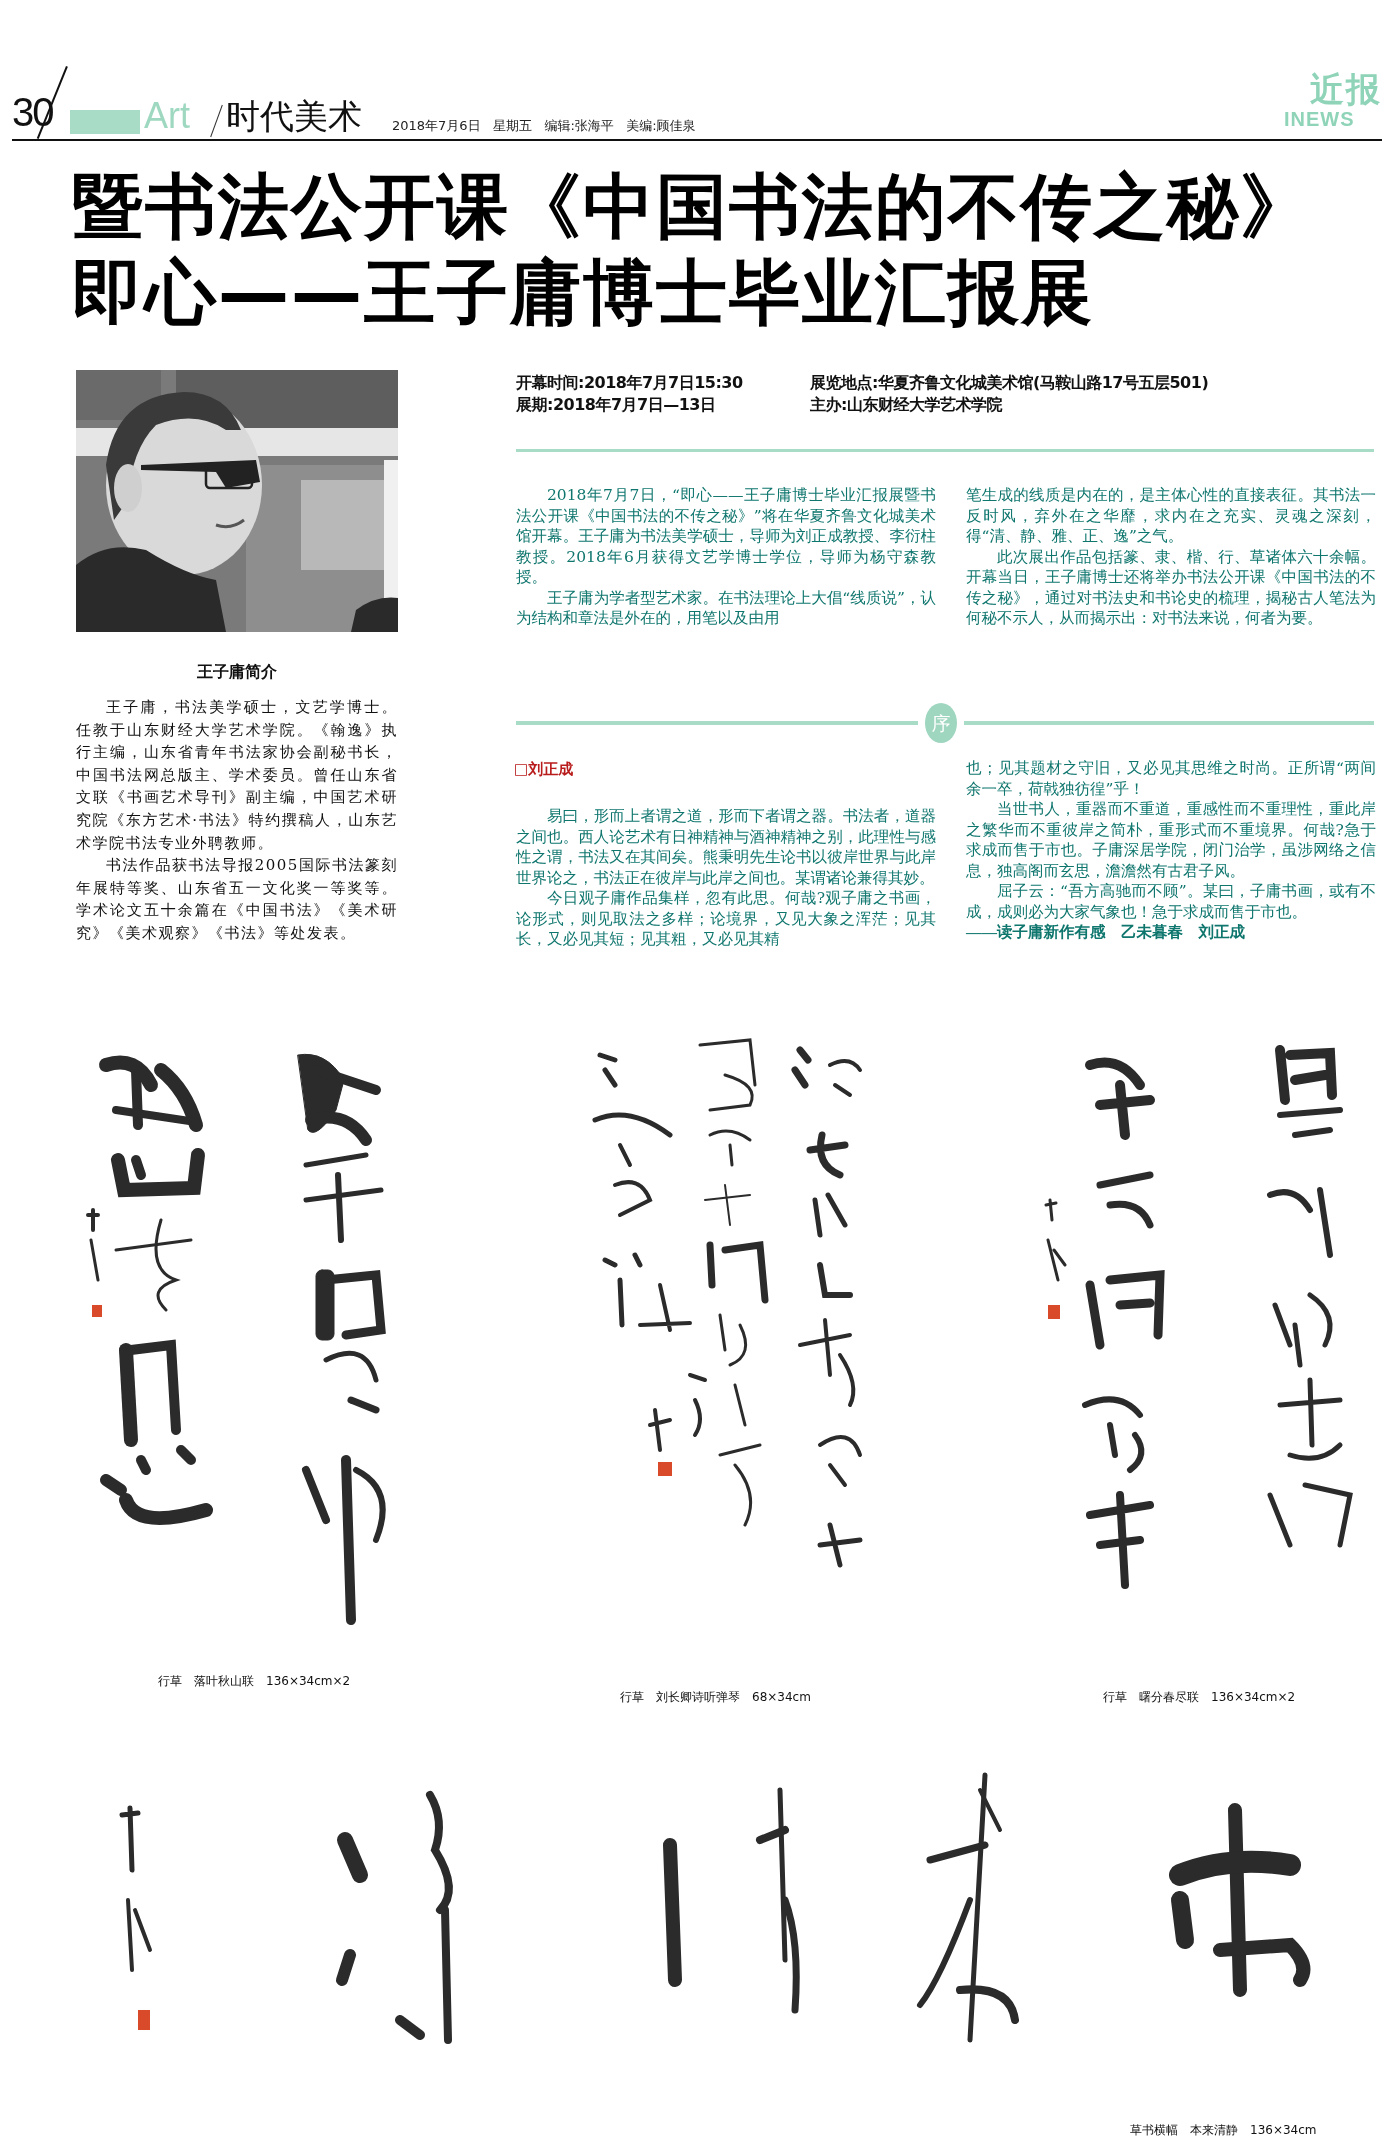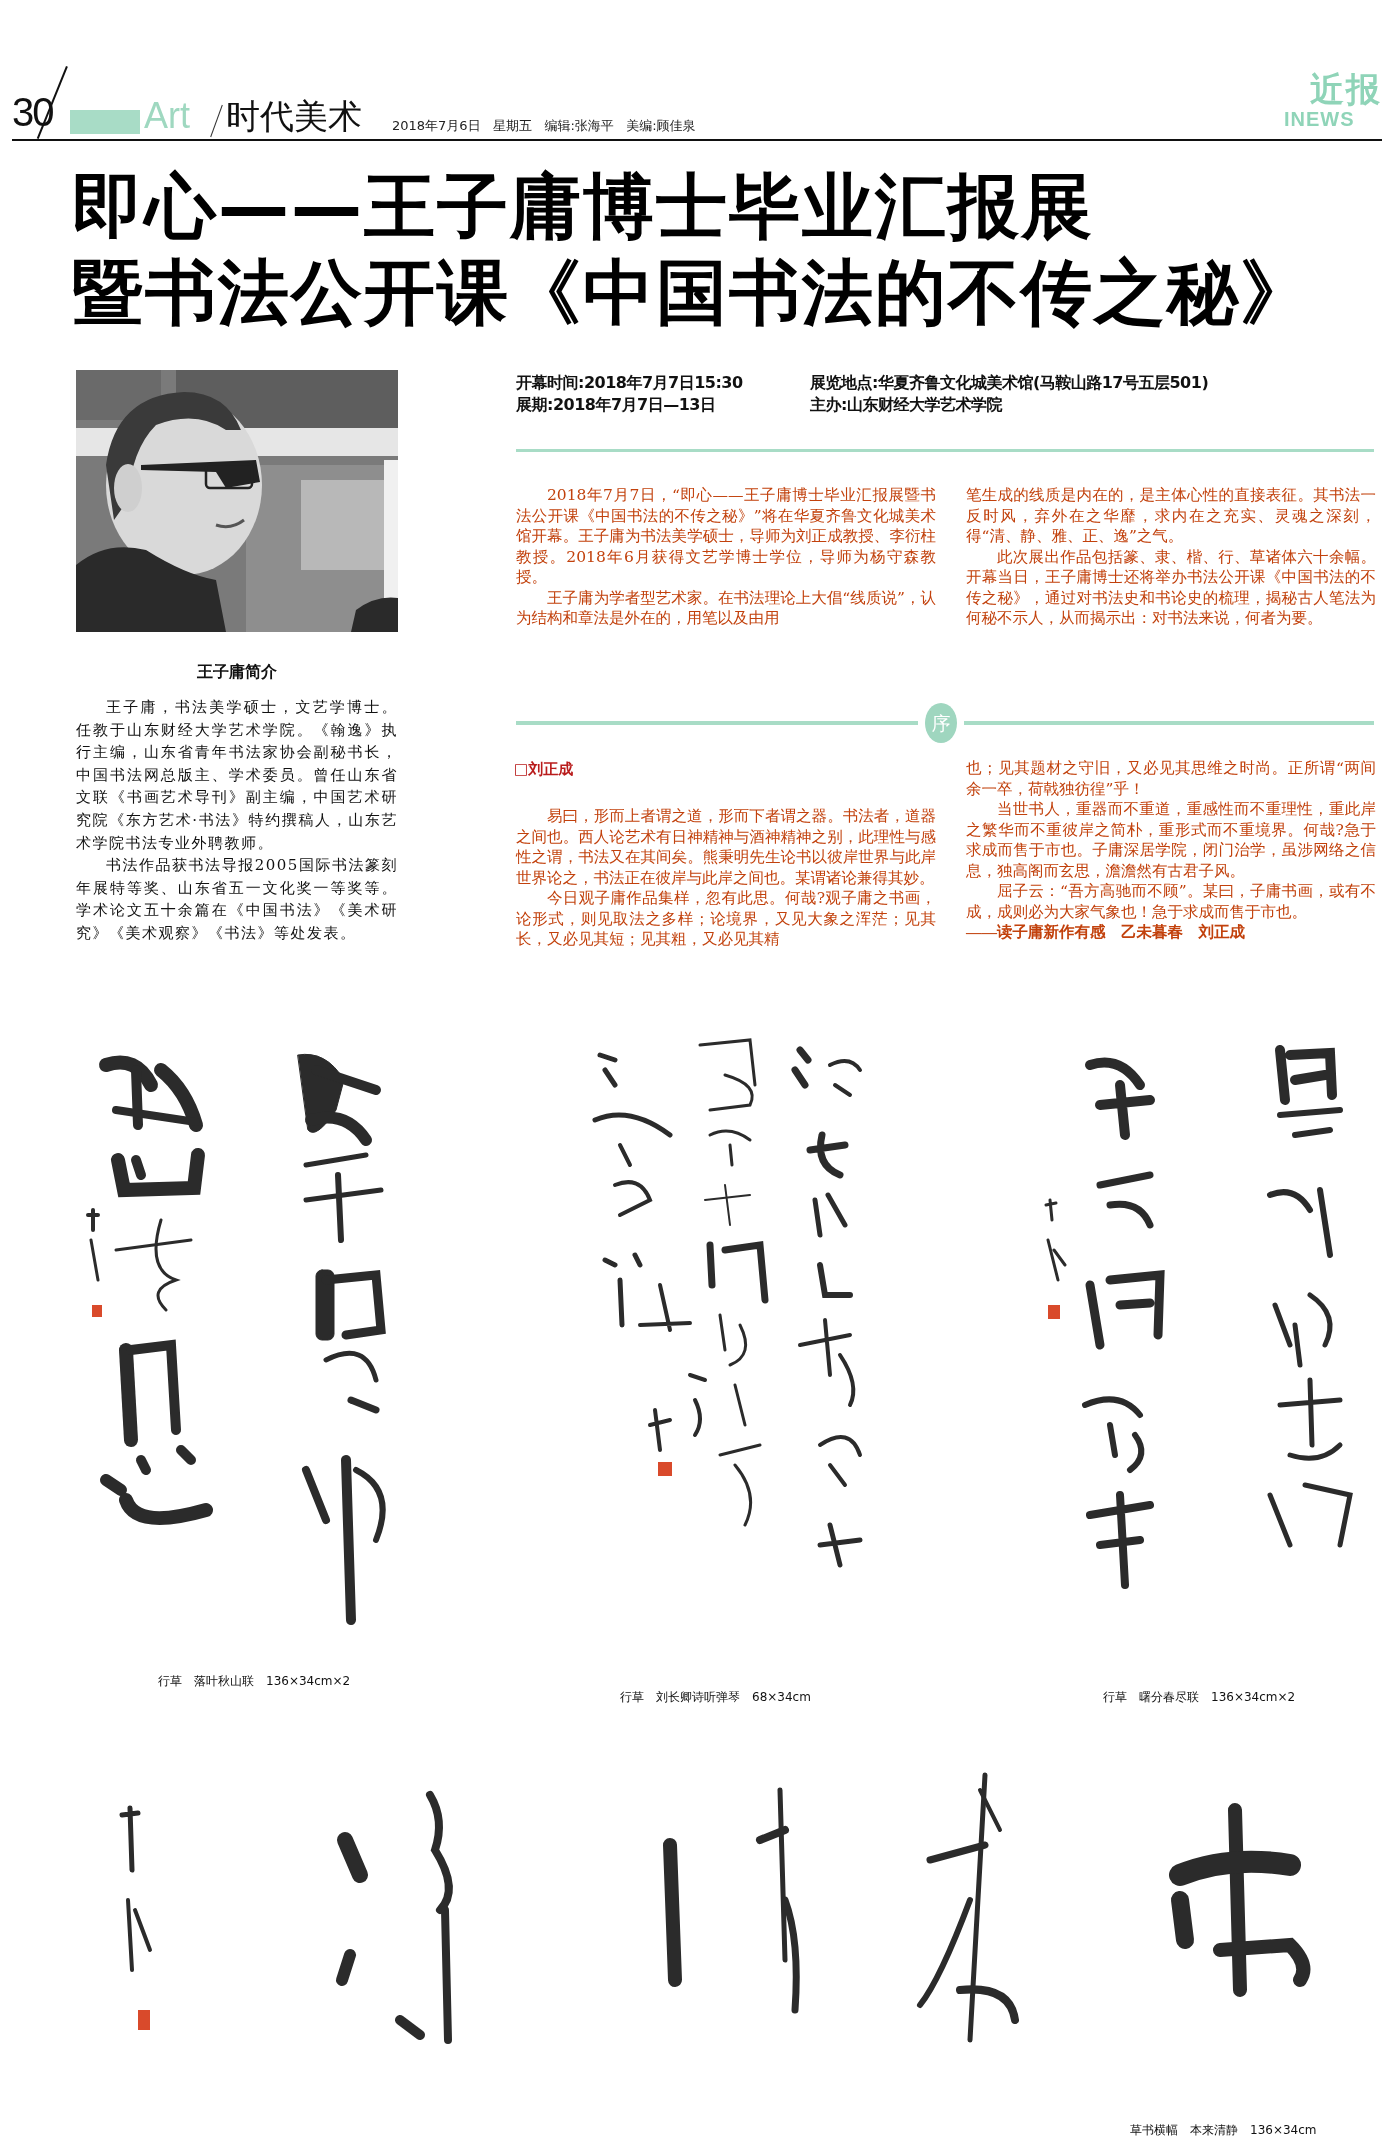--- a/index.html
+++ b/index.html
@@ -25,21 +25,21 @@
   .title { left: 72px; top: 164px; font-family: "DejaVu Sans", sans-serif; font-weight: bold; font-size: 71px; line-height: 86px; color: #000; letter-spacing: 2px; }
 
   
   .info { font-size: 16px; line-height: 22px; color: #111; font-weight: bold; letter-spacing: -0.5px; }
   .info-rule { left: 516px; top: 449px; width: 858px; height: 3px; background: #a8dcc6; }
 
   
   .photo { left: 76px; top: 370px; width: 322px; height: 262px; overflow: hidden; background: #8a8a8a; }
 
   
-  .col { font-family: "DejaVu Serif", "Liberation Serif", serif; font-size: 15.5px; line-height: 20.5px; color: #c2410c; text-align: justify; }
+  .col { font-family: "DejaVu Serif", "Liberation Serif", serif; font-size: 15.5px; line-height: 20.5px; color: #0f766e; text-align: justify; }
   .col p { text-indent: 2em; }
   .col p.noind { text-indent: 0; }
 
   .bio-title { left: 76px; top: 662px; width: 322px; text-align: center; font-size: 16px; font-weight: bold; color: #111; }
   .bio { left: 76px; top: 696px; width: 322px; font-family: "DejaVu Serif", serif; font-size: 15px; line-height: 22.6px; letter-spacing: 1.5px; color: #111; text-align: justify; }
   .bio p { text-indent: 2em; }
 
   
   .pref-line { height: 4px; background: #a8dcc6; top: 721px; }
   .pref-badge { left: 925px; top: 703px; width: 32px; height: 40px; border-radius: 50%; background: #9fd6bf; color: #fff; font-size: 19px; line-height: 40px; text-align: center; }
@@ -58,22 +58,22 @@
 <div class="abs hdr-bar"></div>
 <div class="abs hdr-art">Art</div>
 <div class="abs hdr-slash2"></div>
 <div class="abs hdr-section">时代美术</div>
 <div class="abs hdr-meta">2018年7月6日   星期五   编辑:张海平   美编:顾佳泉</div>
 <div class="abs logo-cn">近报</div>
 <div class="abs logo-en">INEWS</div>
 <div class="abs hdr-rule"></div>
 
 <div class="abs title">
+  <div>暨书法公开课《中国书法的不传之秘》</div>
   <div>即心——王子庸博士毕业汇报展</div>
-  <div>暨书法公开课《中国书法的不传之秘》</div>
 </div>
 
 <div class="abs info" style="left:516px; top:372px;">开幕时间:2018年7月7日15:30</div>
 <div class="abs info" style="left:516px; top:394px;">展期:2018年7月7日—13日</div>
 <div class="abs info" style="left:810px; top:372px;">展览地点:华夏齐鲁文化城美术馆(马鞍山路17号五层501)</div>
 <div class="abs info" style="left:810px; top:394px;">主办:山东财经大学艺术学院</div>
 <div class="abs info-rule"></div>
 
 <div class="abs photo">
   <svg width="322" height="262" viewBox="0 0 322 262">

